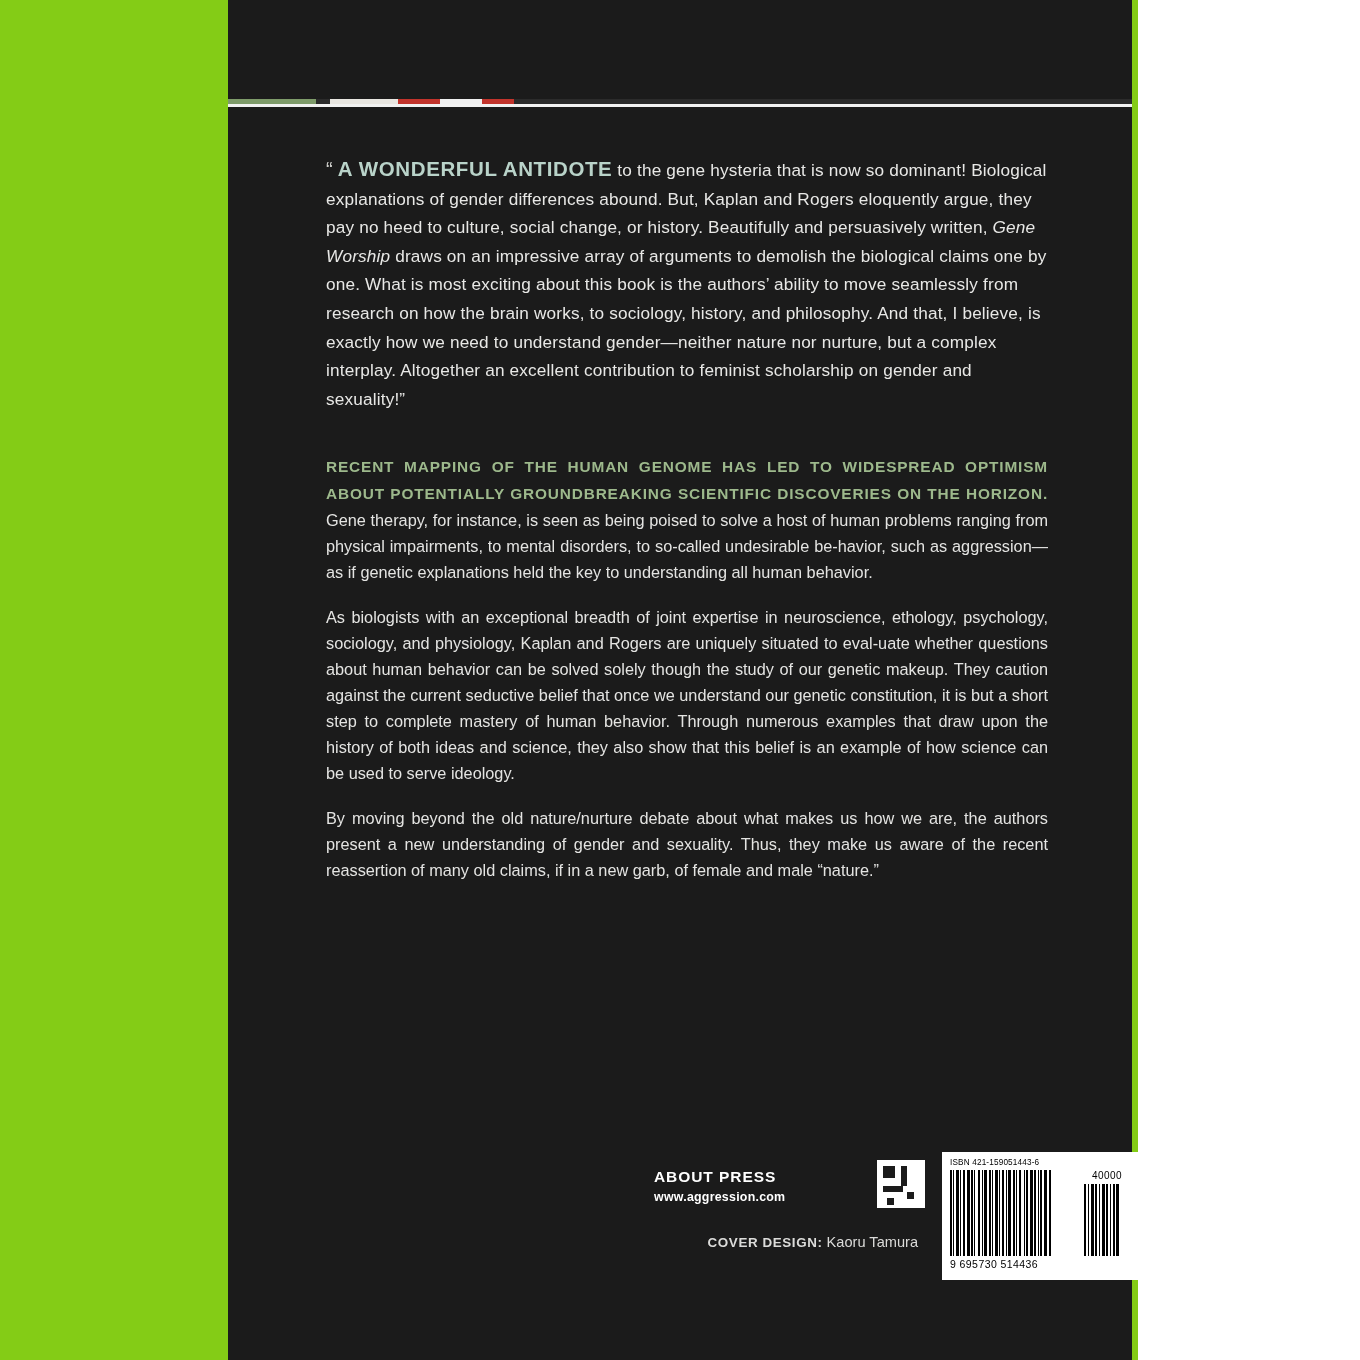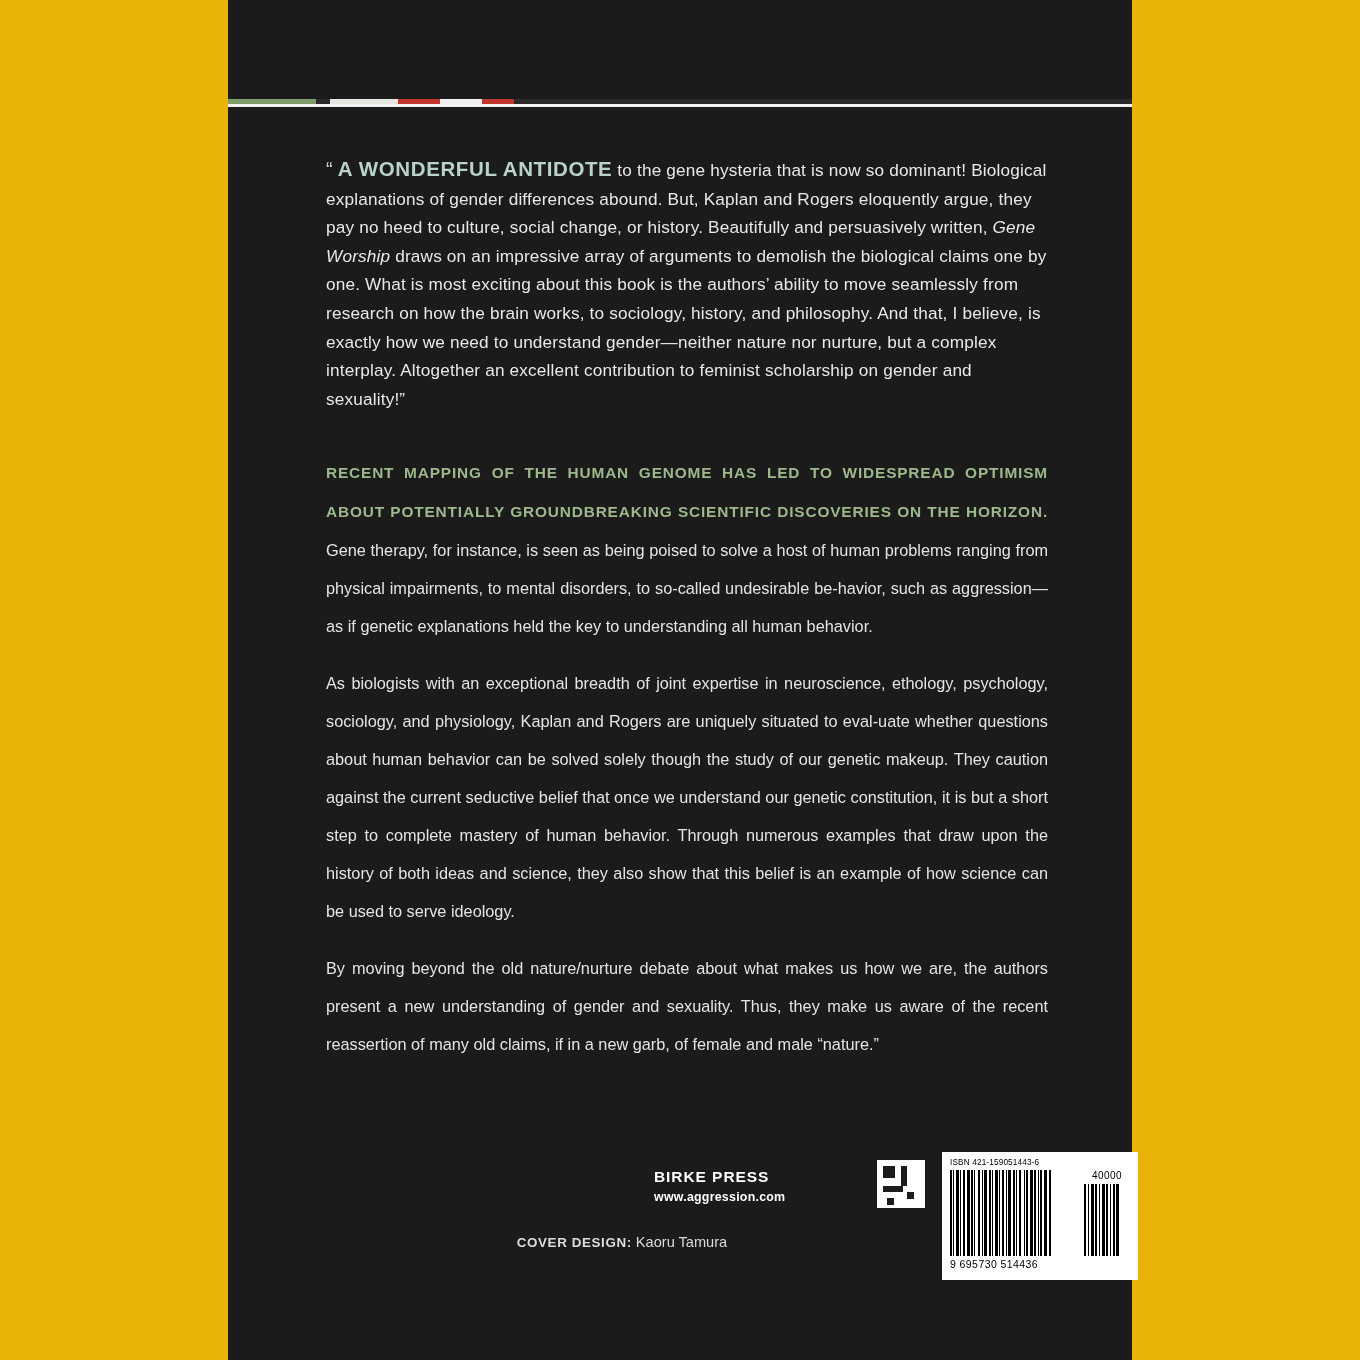--- a/index.html
+++ b/index.html
@@ -5,23 +5,23 @@
   html, body {
     margin: 0;
     padding: 0;
     background: #ffffff;
     width: 1360px;
     height: 1360px;
     font-family: "Liberation Sans", sans-serif;
   }
   #page {
     position: relative;
-    width: 1360px;
+    width: 1138px;
     height: 1360px;
-    background: #eab308;
+    background: #84cc16;
     overflow: hidden;
   }
   .cover {
     position: absolute;
     left: 228px;
     top: 0px;
     width: 904px;
     height: 1360px;
     background: #1b1b1b;
     box-sizing: border-box;
@@ -72,21 +72,21 @@
     color: #e8e8e6;
     font-weight: bold;
     font-size: 16.5px;
     letter-spacing: 0.06em;
     margin-top: 22px;
   }
   .desc-block {
     margin-top: 40px;
     color: #e4e4e2;
     font-size: 16.3px;
-    line-height: 38px;
+    line-height: 26px;
     text-align: justify;
   }
   .desc-block p { margin: 0 0 19px 0; }
   .desc-lead {
     color: #9db98c;
     font-weight: bold;
     letter-spacing: 0.055em;
     font-size: 15.4px;
   }
   .name-green { color: #9db98c; font-weight: bold; letter-spacing: 0.02em; }
@@ -124,21 +124,21 @@
     width: 48px;
     height: 48px;
     background: #ffffff;
   }
   .logo-box .dot { position: absolute; background: #1b1b1b; }
   .credits {
     position: absolute;
     left: 0;
     top: 76px;
     width: 592px;
-    text-align: center;
+    text-align: right;
     color: #dcdcda;
     font-size: 14.6px;
     line-height: 23px;
   }
   .credits .lab {
     font-weight: bold;
     letter-spacing: 0.045em;
     font-size: 13.4px;
   }
   .barcode-area {
@@ -229,21 +229,21 @@
           <span class="desc-lead">RECENT MAPPING OF THE HUMAN GENOME HAS LED TO WIDESPREAD OPTIMISM ABOUT POTENTIALLY GROUNDBREAKING SCIENTIFIC DISCOVERIES ON THE HORIZON.</span><span> Gene therapy, for instance, is seen as being poised to solve a host of human problems ranging from physical impairments, to mental disorders, to so-called undesirable be-havior, such as aggression—as if genetic explanations held the key to understanding all human behavior.</span>
         </p>
         <p>As biologists with an exceptional breadth of joint expertise in neuroscience, ethology, psychology, sociology, and physiology, Kaplan and Rogers are uniquely situated to eval-uate whether questions about human behavior can be solved solely though the study of our genetic makeup. They caution against the current seductive belief that once we understand our genetic constitution, it is but a short step to complete mastery of human behavior. Through numerous examples that draw upon the history of both ideas and science, they also show that this belief is an example of how science can be used to serve ideology.</p>
         <p>By moving beyond the old nature/nurture debate about what makes us how we are, the authors present a new understanding of gender and sexuality. Thus, they make us aware of the recent reassertion of many old claims, if in a new garb, of female and male “nature.”</p>
       </div>
     </div>
 
     <div class="footer">
 
       <div class="publisher">
-        <div class="pname">BIRKE PRESS</div>
+        <div class="pname">ABOUT PRESS</div>
         <div class="purl">www.aggression.com</div>
       </div>
 
       <div class="logo-box">
         <div class="dot" style="left:6px;top:6px;width:12px;height:12px;"></div>
         <div class="dot" style="left:24px;top:6px;width:6px;height:20px;"></div>
         <div class="dot" style="left:6px;top:26px;width:20px;height:6px;"></div>
         <div class="dot" style="left:30px;top:32px;width:7px;height:7px;"></div>
         <div class="dot" style="left:10px;top:38px;width:7px;height:7px;"></div>
       </div>

